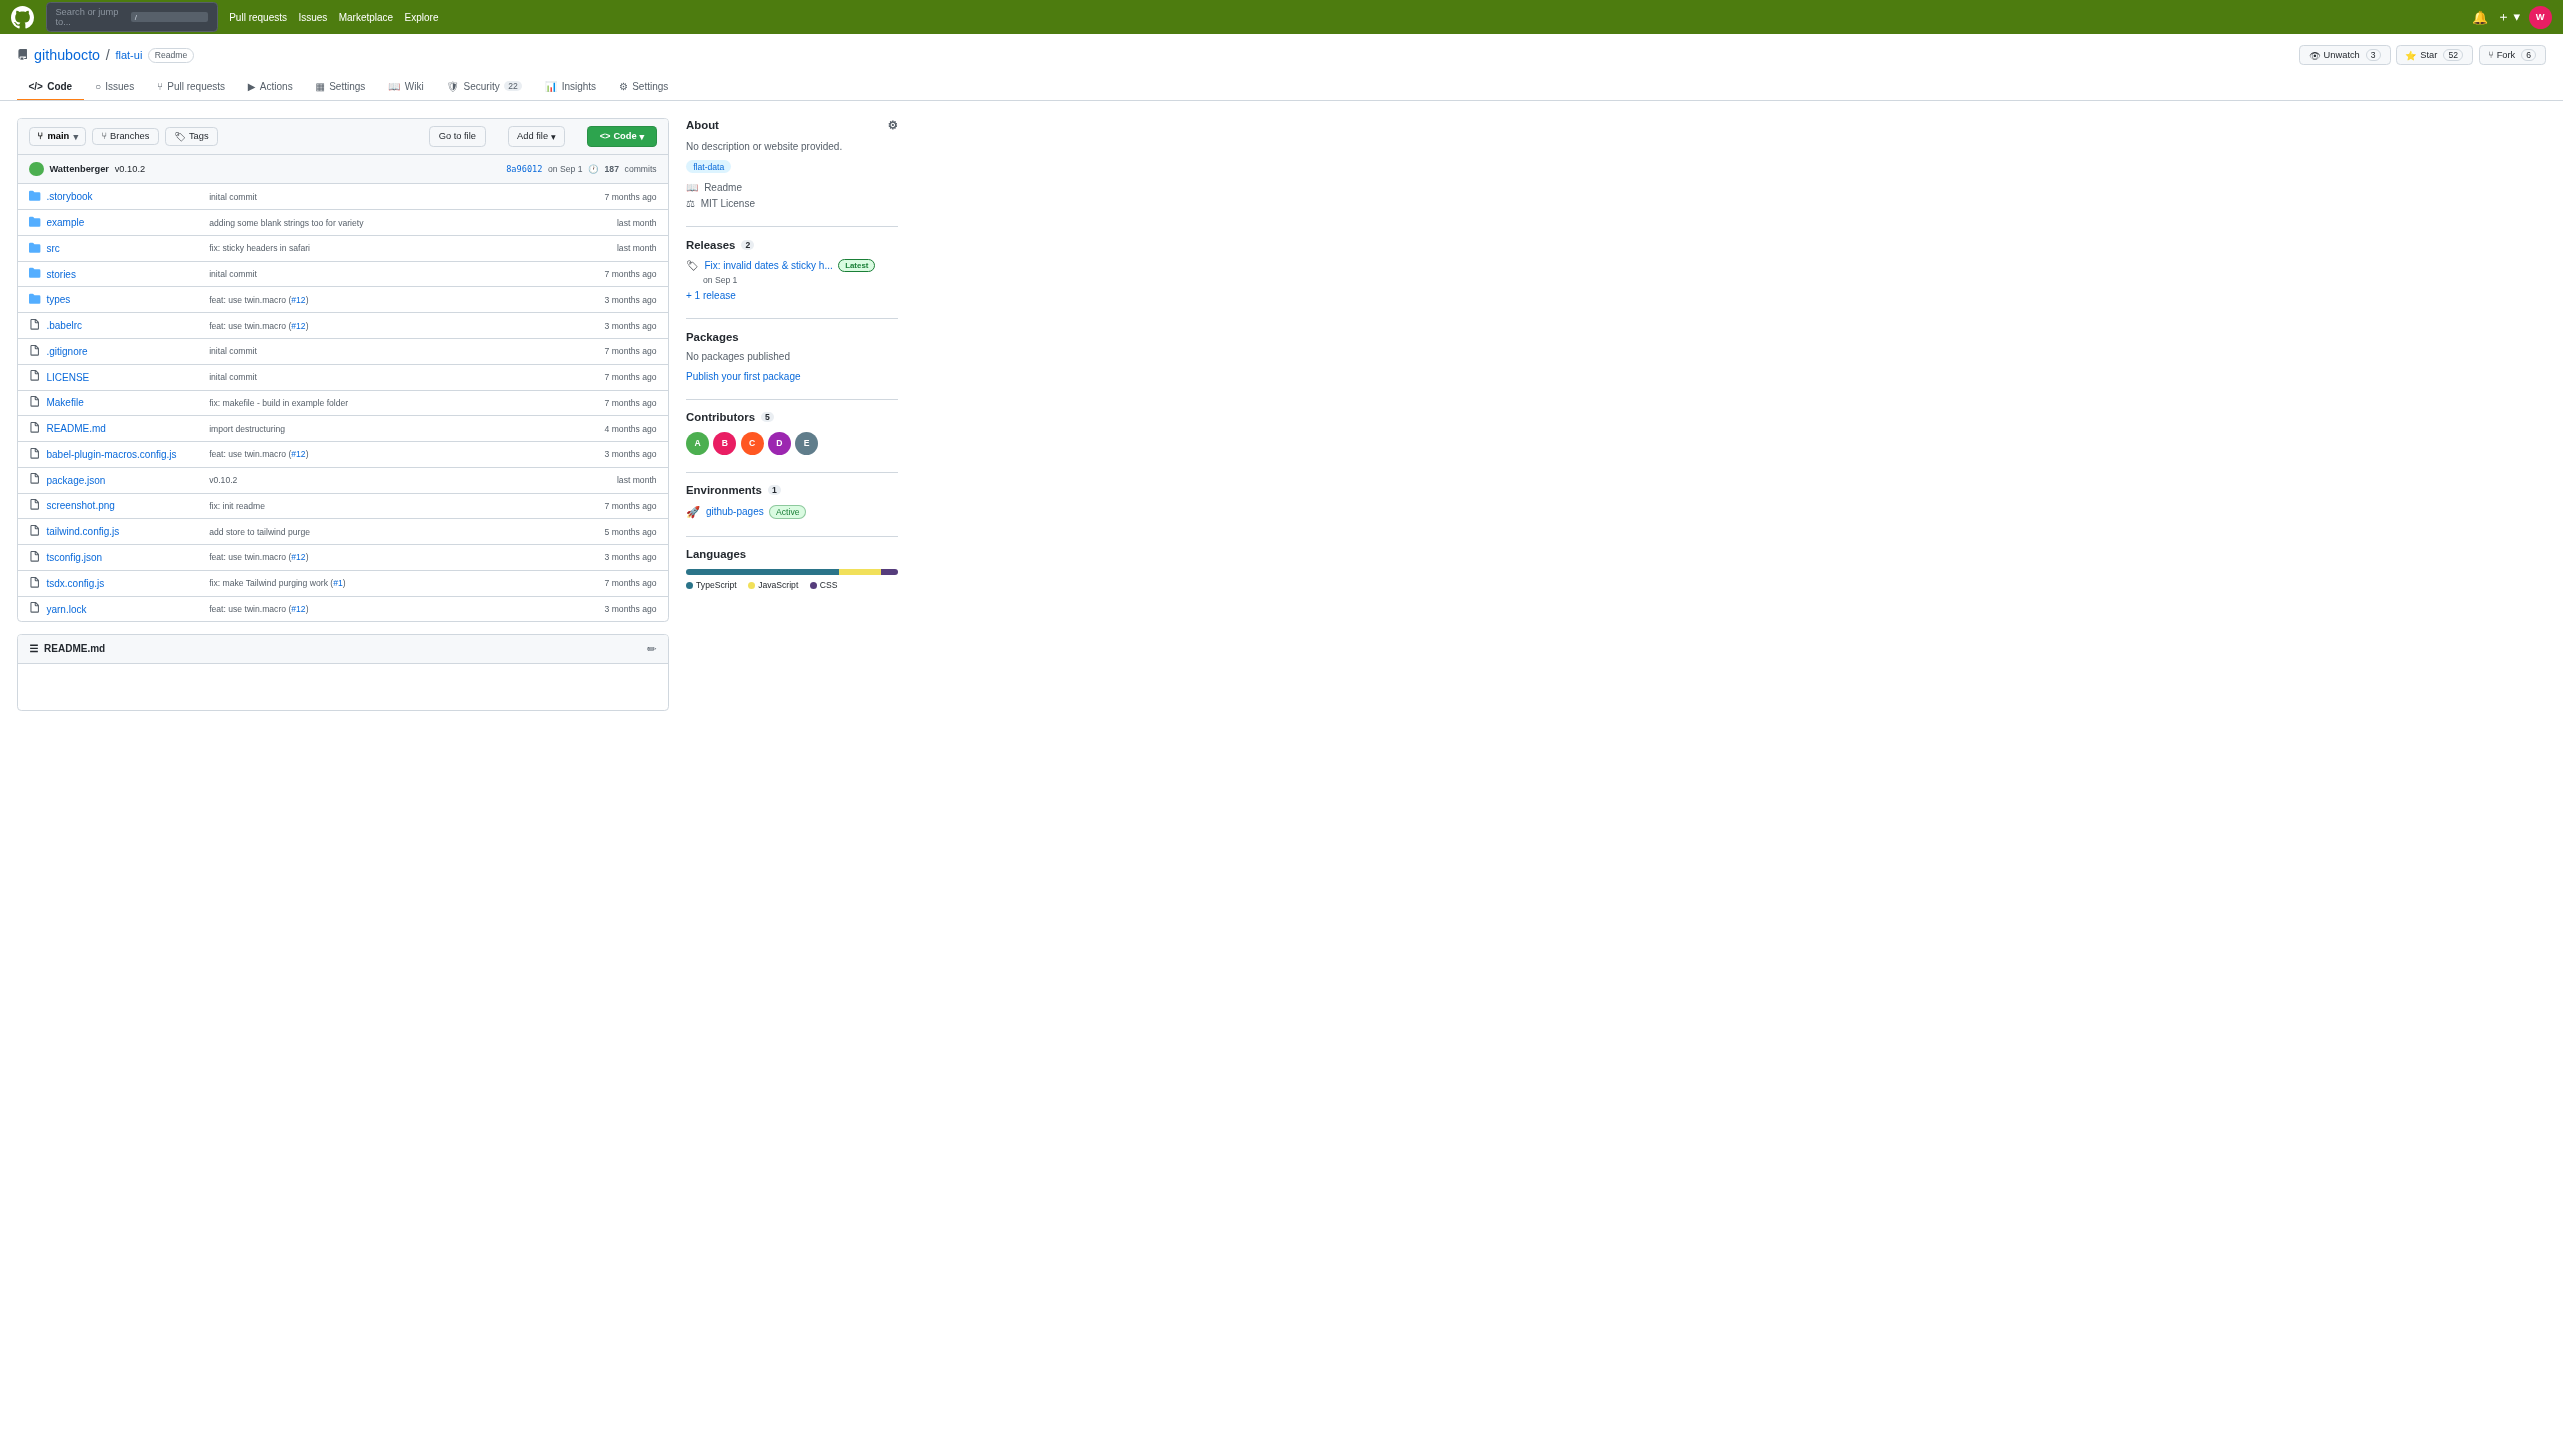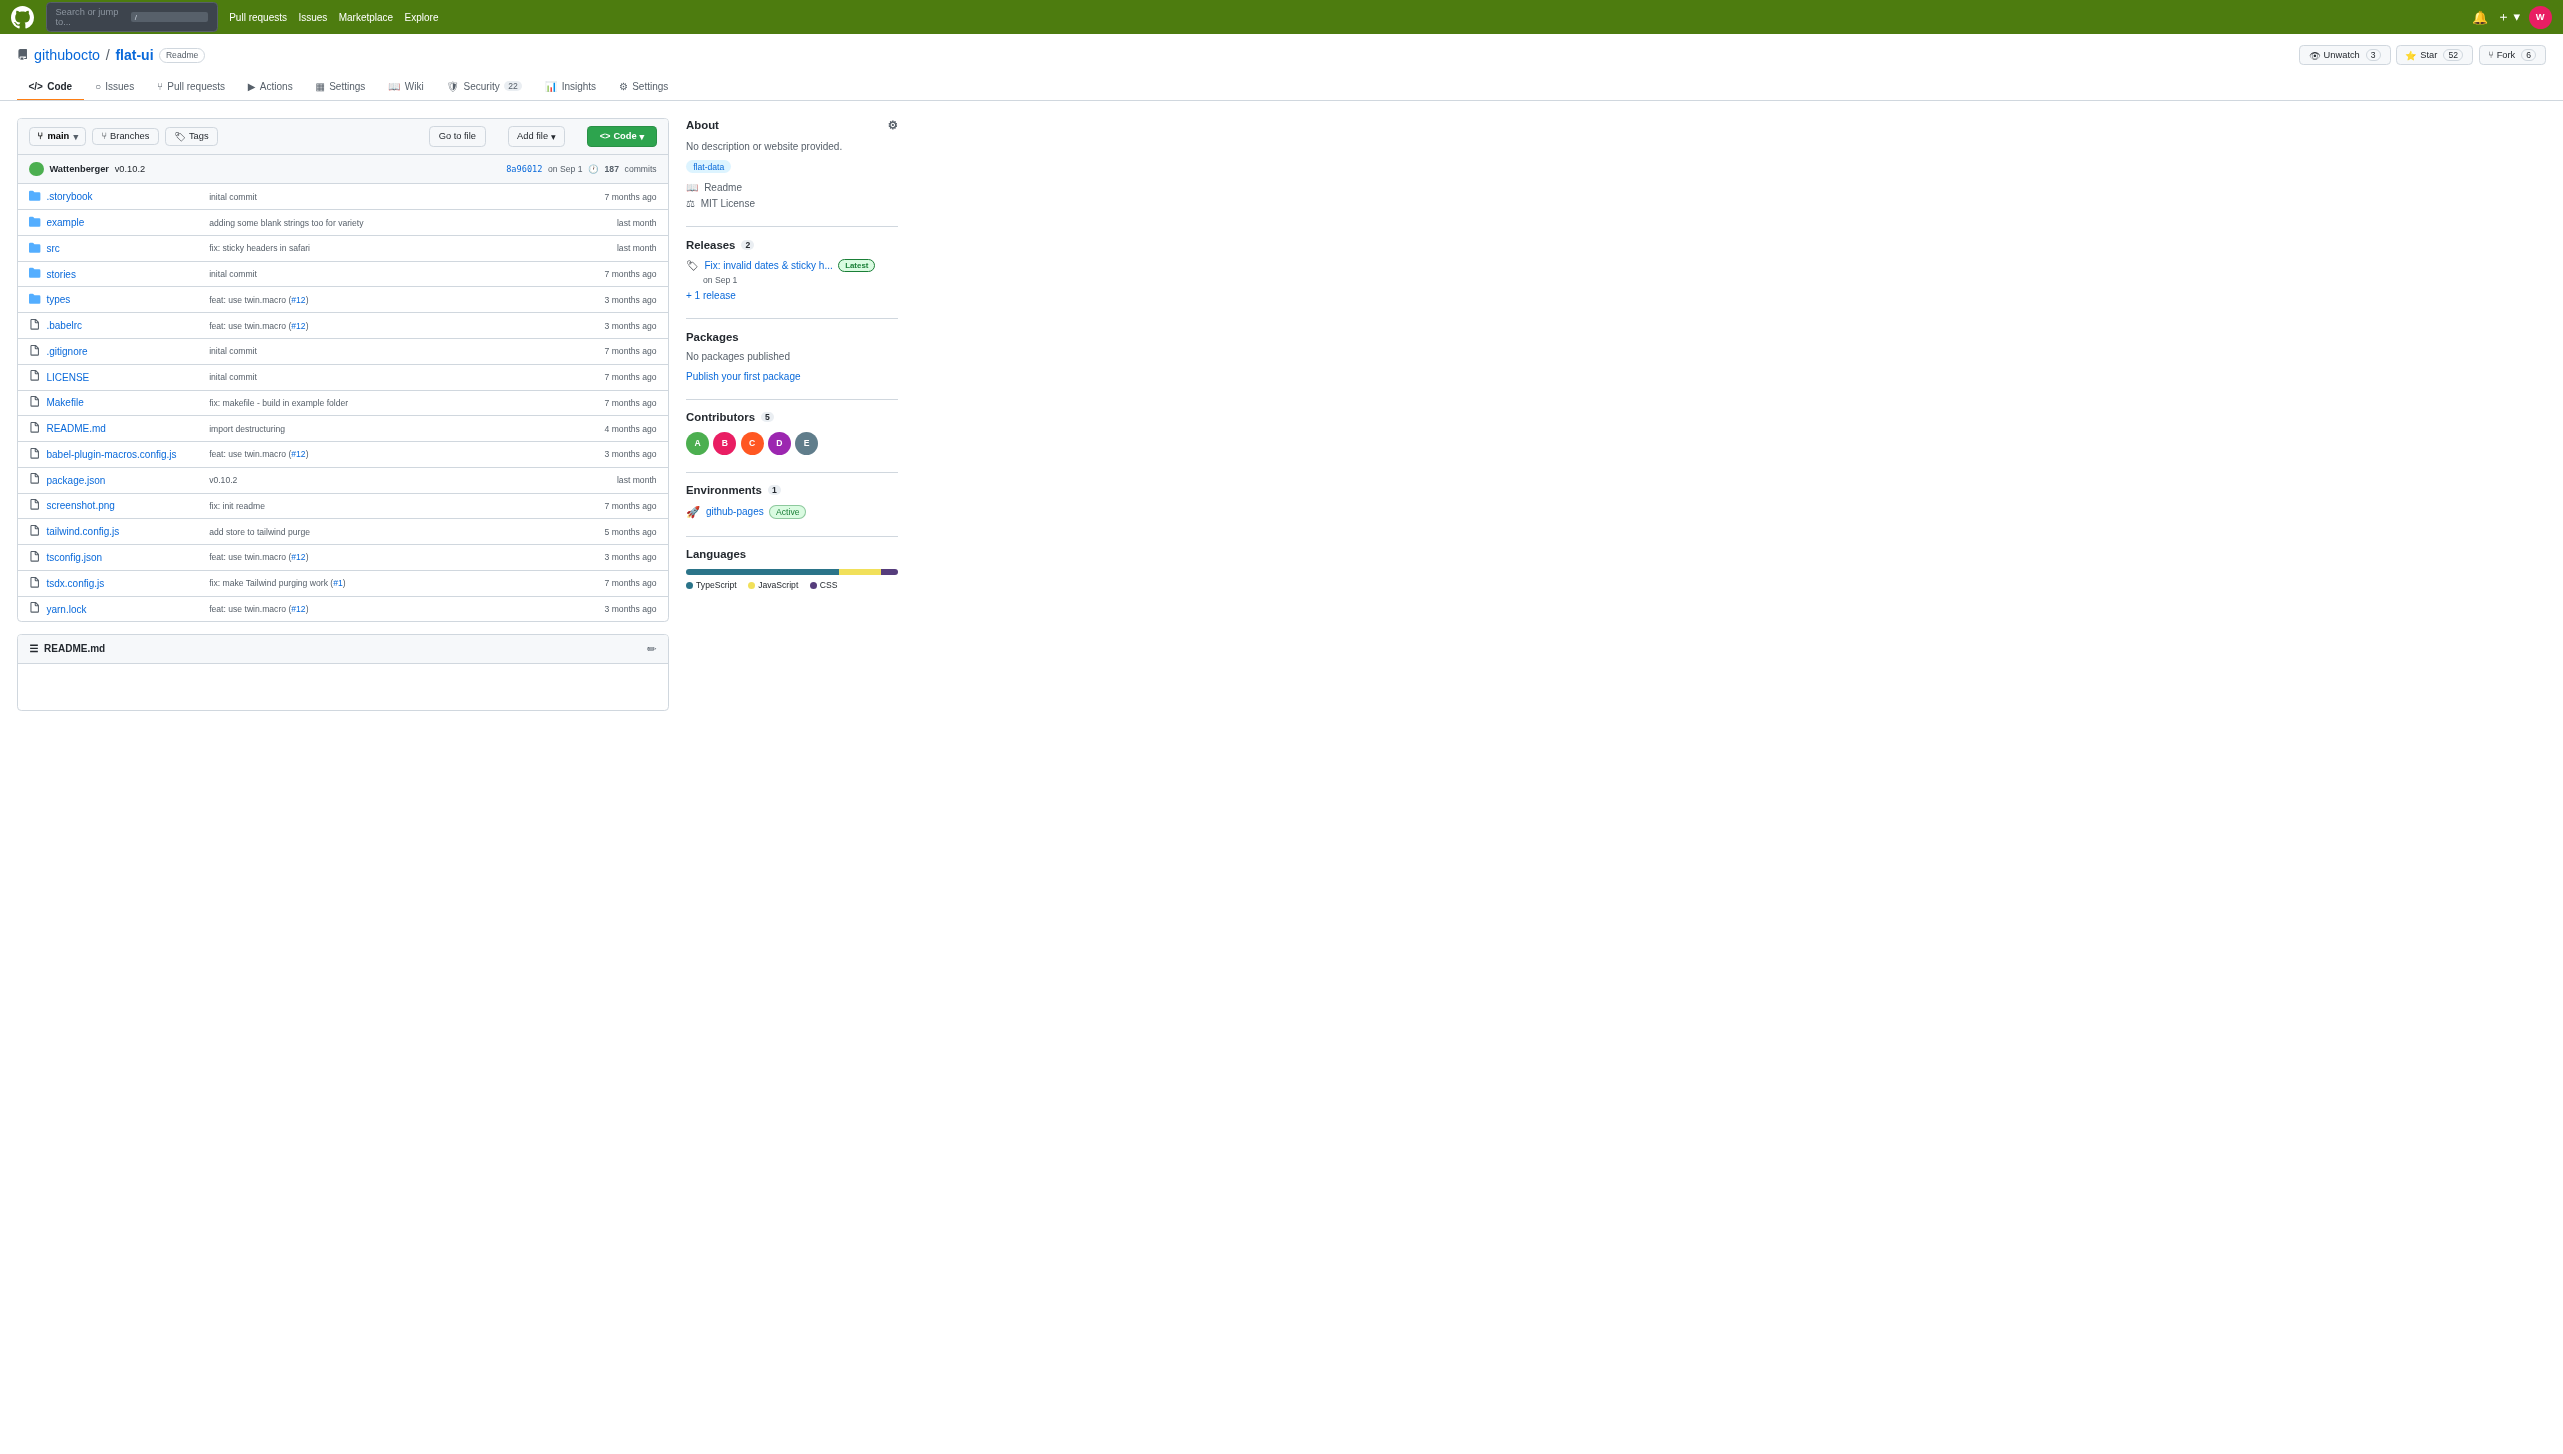--- a/index.html
+++ b/index.html
@@ -130,21 +130,21 @@
 
 <div class="repo-header">
   <div class="repo-title">
     <span class="repo-icon">
       <svg width="11.4" height="11.4" viewBox="0 0 16 16" fill="#57606a">
         <path d="M2 2.5A2.5 2.5 0 014.5 0h8.75a.75.75 0 01.75.75v12.5a.75.75 0 01-.75.75h-2.5a.75.75 0 010-1.5h1.75v-2h-8a1 1 0 00-.714 1.7.75.75 0 01-1.072 1.05A2.495 2.495 0 012 11.5v-9zm10.5-1V9h-8c-.356 0-.694.074-1 .208V2.5a1 1 0 011-1h8zM5 12.25v3.25a.25.25 0 00.4.2l1.45-1.087a.25.25 0 01.3 0L8.6 15.7a.25.25 0 00.4-.2v-3.25a.25.25 0 00-.25-.25h-3.5a.25.25 0 00-.25.25z"></path>
       </svg>
     </span>
     <a style="color:#0969da;font-size:14.3px;text-decoration:none;">githubocto</a>
     <span class="separator">/</span>
-    <a class="repo-name" style="color:#0969da;font-size:14px;font-weight:700;text-decoration:none;">flat-ui</a>
+    <a class="repo-name" style="color:#0969da;font-size:11px;font-weight:400;text-decoration:none;">flat-ui</a>
     <span class="badge">Readme</span>
     <div class="repo-actions">
       <button class="repo-action-btn">
         <span>👁</span>
         <span>Unwatch</span>
         <span class="count">3</span>
       </button>
       <button class="repo-action-btn">
         <span>⭐</span>
         <span>Star</span>

